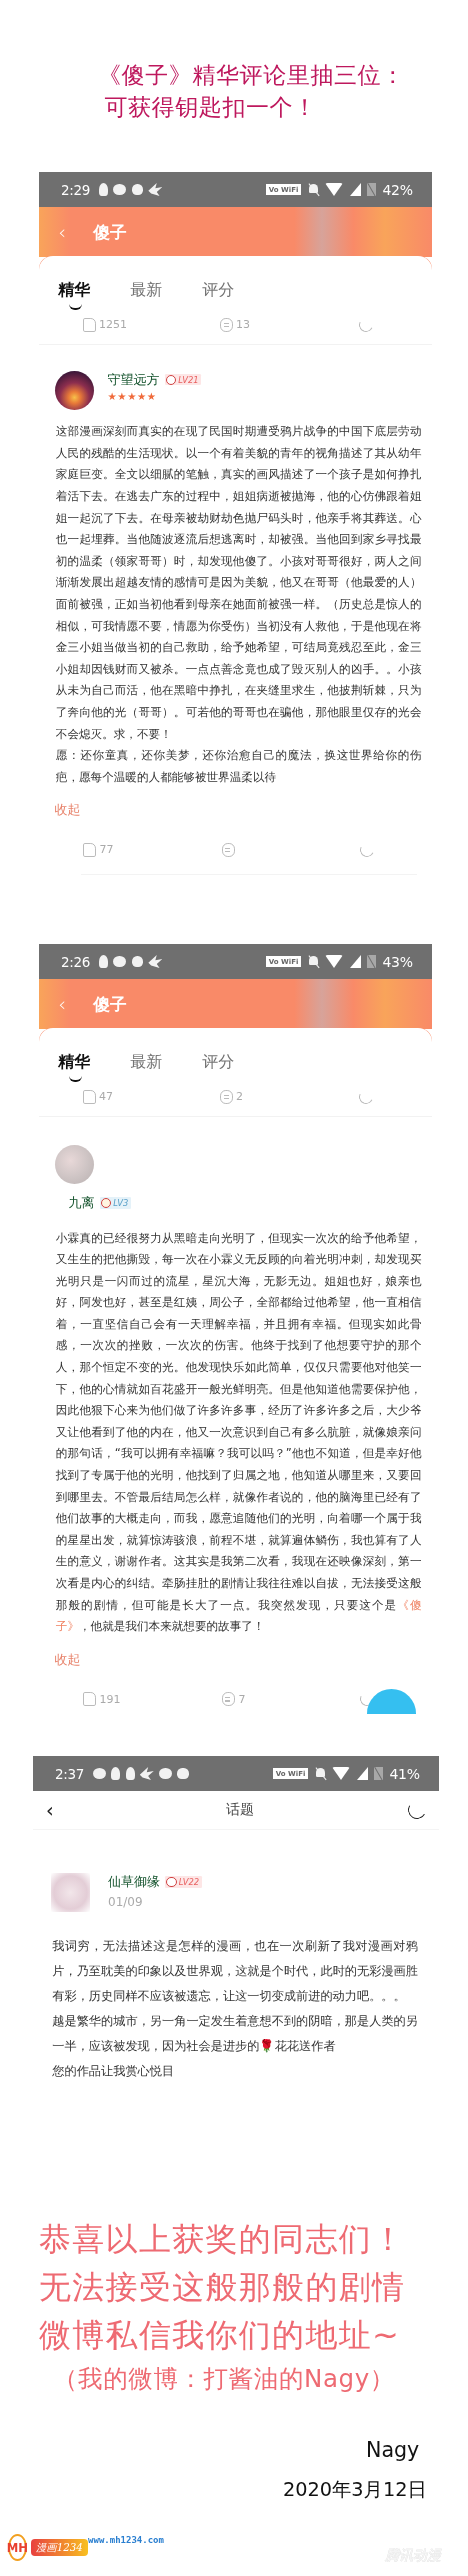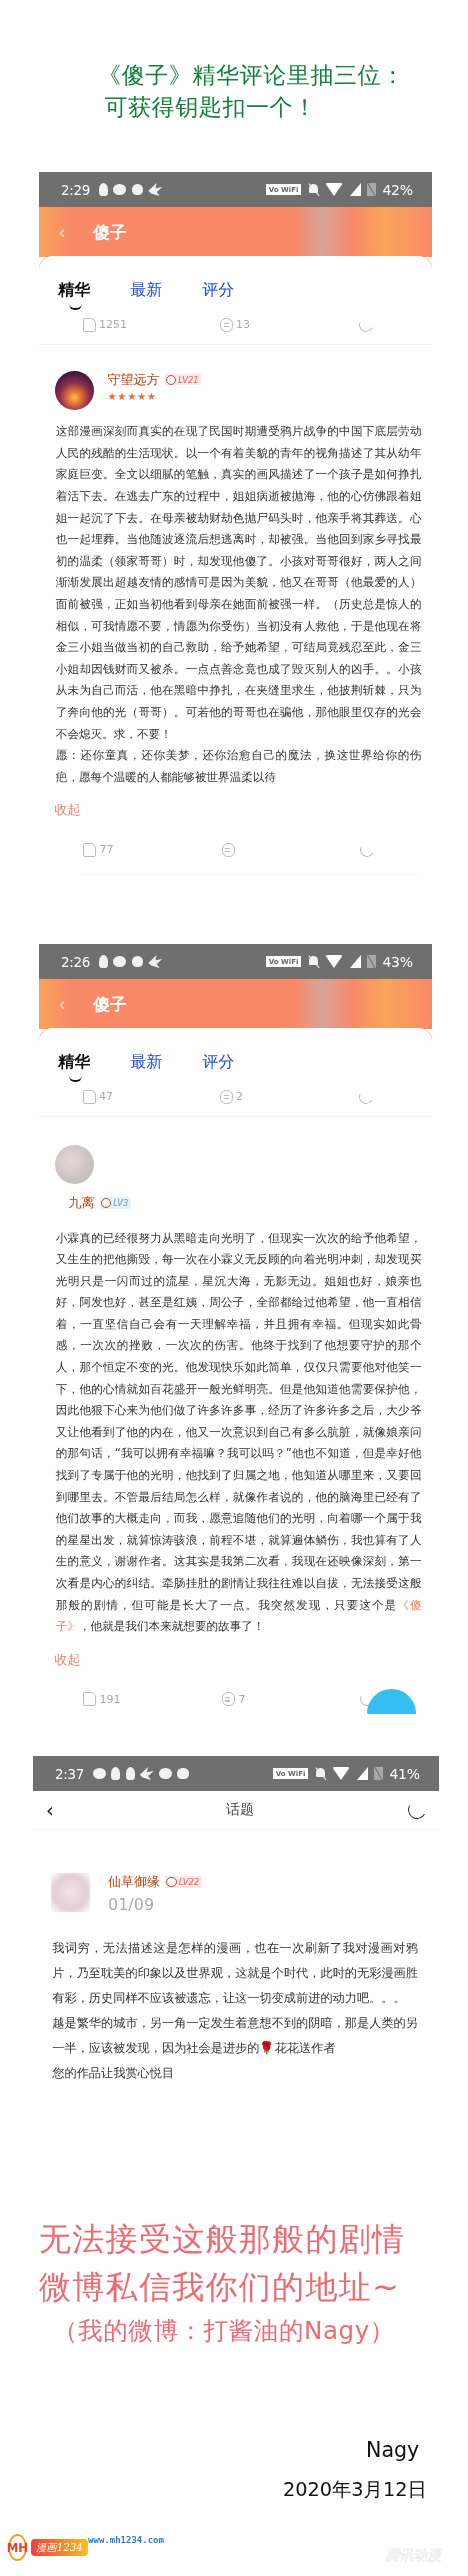--- a/index.html
+++ b/index.html
@@ -1,20 +1,20 @@
 <!DOCTYPE html>
 <html style="font-size:10.3px"><head>
 <meta charset="utf-8">
 <style>
   * { box-sizing: border-box; margin: 0; padding: 0; }
   html, body { width: 468px; background: #ffffff; }
   body { font-family: "DejaVu Sans", "Liberation Sans", sans-serif; color: #222; position: relative; height: 2576px; overflow: hidden; }
 
   .title-block { position: absolute; top: 59px; left: 0; width: 468px; text-align: left; padding-left: 98px; }
-  .title-line { font-size: 23px; line-height: 32px; color: #15803d; letter-spacing: 0.6px; }
+  .title-line { font-size: 23px; line-height: 32px; color: #be185d; letter-spacing: 0.6px; }
   .title-line.second { padding-left: 6.4px; }
 
   .phone { position: absolute; left: 39px; width: 393px; background: #fff; overflow: hidden; margin-top: 16px; }
   .status-bar { height: 35px; background: #6f6f6f; display: flex; align-items: center; padding: 0 19.3px 0 22px; color: #fff; font-size: 13px; }
   .status-left { display: flex; align-items: center; gap: 5.2px; }
   .status-time { font-size: 13.5px; margin-right: 3.9px; letter-spacing: -0.3px; }
   .sb-icon { width: 11.6px; height: 13px; background: #f2f2f2; display: inline-block; }
   .sb-penguin { border-radius: 50% 50% 30% 30%; width: 9px; }
   .sb-bubble { border-radius: 50%; width: 13px; height: 11.6px; }
   .sb-round { border-radius: 45% 45% 40% 40%; width: 11.6px; height: 11.6px; }
@@ -29,43 +29,43 @@
   .signal { width: 0; height: 0; border-left: 11.6px solid transparent; border-bottom: 13px solid #fff; }
   .signal2 { width: 9px; height: 13px; background: #a8a8a8; position: relative; }
   .signal2::after { content: ""; position: absolute; left: 3.9px; top: -1.3px; width: 1.3px; height: 15.5px; background: #6f6f6f; transform: rotate(-30deg); }
   .battery-text { font-size: 14px; letter-spacing: -0.3px; }
 
   .orange-header { height: 50px; background: linear-gradient(90deg, #f9a45a 0%, #f98a68 8%, #f98a68 65%, #d7a39a 72%, #f98a68 80%, #f9a45a 88%, #f98a68 100%); display: flex; align-items: center; padding-left: 19.3px; color: #fff; }
   .back-chevron { font-size: 19.3px; font-weight: 300; width: 26px; }
   .header-title { font-size: 16.7px; font-weight: bold; margin-left: 9px; }
   .tab-card { background: #fff; border-radius: 13px 13px 0 0; margin-top: -1.3px; height: 50px; position: relative; background-color: #f98a68; }
   .tab-card-inner { position: absolute; inset: 0; background: #fff; border-radius: 14px 14px 0 0; display: flex; align-items: flex-end; padding: 0 0 5.2px 19.3px; gap: 40px; }
-  .tab { font-size: 16px; color: #1d4ed8; position: relative; }
+  .tab { font-size: 16px; color: #737373; position: relative; }
   .tab.active { color: #111; font-weight: bold; }
   .tab-underline { position: absolute; left: 10.3px; bottom: -9px; width: 13px; height: 5.2px; border-bottom: 2.6px solid #111; border-radius: 0 0 7.7px 7.7px; }
   .stats-row { height: 39px; display: flex; align-items: center; padding: 0 0 0 44px; color: #aaa; font-size: 11px; border-bottom: 0.6px solid #f2f2f2; }
   .stat { display: flex; align-items: center; gap: 3px; }
   .stat.s1 { width: 137px; }
   .stat.s2 { width: 139px; }
 
   .comment { padding: 0 15.5px 0 15.5px; }
   .comment-header { display: flex; align-items: flex-start; padding-top: 26px; }
   .avatar { width: 39px; height: 39px; border-radius: 50%; flex: none; }
   .avatar.sunset { background: radial-gradient(circle at 50% 68%, #f7c14a 0%, #e87a38 18%, #8c2e4e 45%, #3a1638 80%); }
   .avatar.sketch { background: radial-gradient(circle at 40% 40%, #e8d8d8 0%, #cfc5c5 50%, #b8b0b0 100%); }
   .avatar.fox { background: radial-gradient(circle at 50% 50%, #f2e6ea 0%, #e3cdd6 60%, #fff 100%); border-radius: 0; }
   .user-meta { margin-left: 14px; }
   .user-row { display: flex; align-items: center; gap: 5.2px; }
-  .username { font-size: 13px; color: #c2410c; }
+  .username { font-size: 13px; color: #14532d; }
   .level-badge { display: flex; align-items: center; font-size: 8.4px; font-style: italic; color: #e86060; background: #fde6e6; padding: 0.6px 2.6px 0.6px 1.3px; border-radius: 1.3px; }
   .level-badge.blue { color: #5aa0c8; background: #e5f2f9; }
   .level-face { width: 10.3px; height: 10.3px; border-radius: 50%; border: 1.3px solid #d04040; background: #fff; margin-right: 1.9px; }
   .level-badge.blue .level-face { border-color: #d04040; background: #fff5e0; }
   .stars { color: #f06a3a; font-size: 10.3px; letter-spacing: 0.6px; margin-top: 1.3px; }
-  .post-date { font-size: 16px; color: #aaa; margin-top: 3.9px; }
+  .post-date { font-size: 12px; color: #aaa; margin-top: 3.9px; }
 
   .comment-body { font-size: 11.6px; line-height: 21.6px; color: #333; margin-top: 11.6px; padding-left: 1.3px; width: 367px; text-align: justify; }
   .comment-body p { margin: 0; }
   .link-title { color: #f08060; }
   .collapse-link { display: block; color: #e8836b; font-size: 13px; margin-top: 13px; }
 
   .actions-row { display: flex; align-items: center; padding: 0 0 0 28px; height: 35px; margin-top: 13px; color: #aaa; font-size: 11px; }
   .action { display: flex; align-items: center; gap: 3.9px; }
   .action.a1 { width: 139px; }
   .action.a2 { width: 138px; }
@@ -301,20 +301,21 @@
     </div>
     <div class="comment-body" style="margin-top:22px; line-height:25px; font-size:12.2px;">
       <p>我词穷，无法描述这是怎样的漫画，也在一次刷新了我对漫画对鸦片，乃至耽美的印象以及世界观，这就是个时代，此时的无彩漫画胜有彩，历史同样不应该被遗忘，让这一切变成前进的动力吧。。。</p>
       <p>越是繁华的城市，另一角一定发生着意想不到的阴暗，那是人类的另一半，应该被发现，因为社会是进步的🌹花花送作者</p>
       <p>您的作品让我赏心悦目</p>
     </div>
   </div>
 </div>
 
 <div class="announce">
+  <div class="announce-line">恭喜以上获奖的同志们！</div>
   <div class="announce-line">无法接受这般那般的剧情</div>
   <div class="announce-line">微博私信我你们的地址~</div>
   <div class="announce-sub">（我的微博：打酱油的Nagy）</div>
 </div>
 
 <div class="sign-name">Nagy</div>
 <div class="sign-date">2020年3月12日</div>
 
 <div class="logo-left">
   <div class="logo-row">

